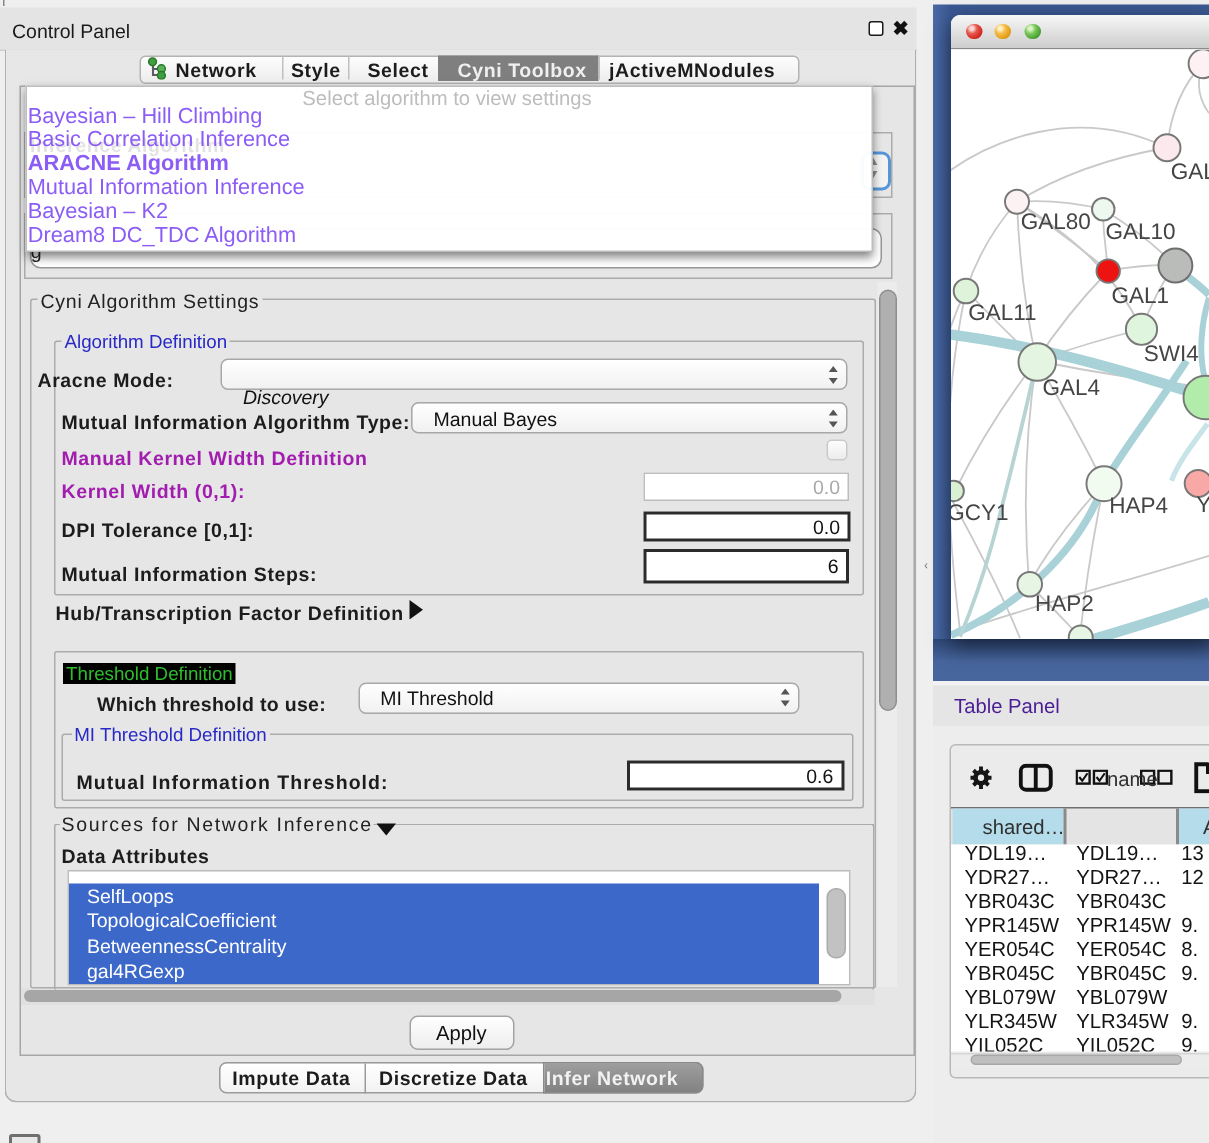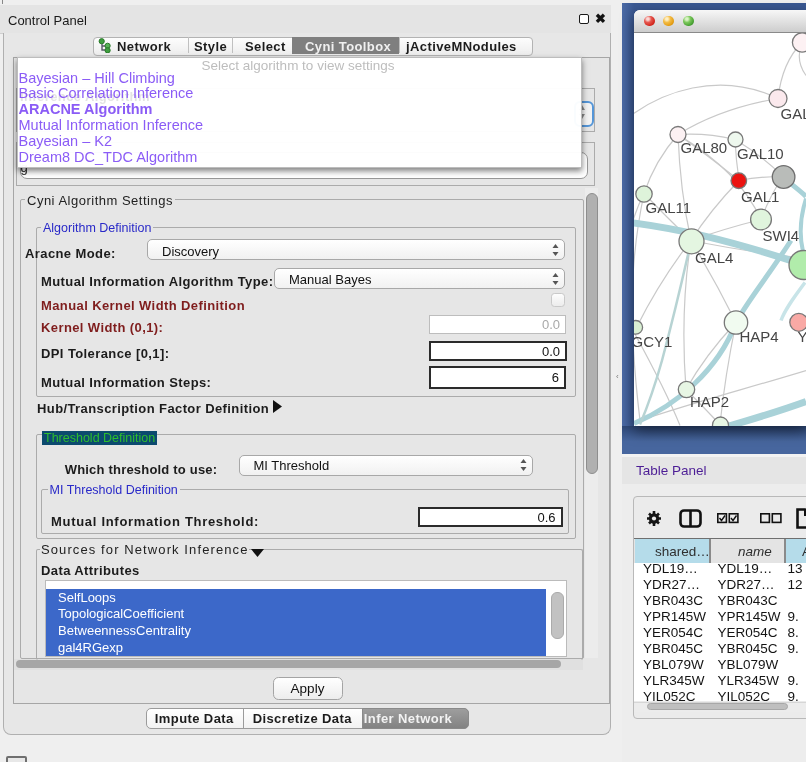--- a/index.html
+++ b/index.html
@@ -1,20 +1,20 @@
 <!DOCTYPE html>
 <html><head>
 <meta charset="utf-8">
 <style>
   html,body{margin:0;padding:0;}
   body{width:806px;height:762px;position:relative;overflow:hidden;
        font-family:"Liberation Sans",sans-serif;background:#efefef;}
   .abs{position:absolute;}
   .lbl{font-weight:bold;font-size:13px;color:#1c1c1c;letter-spacing:0.4px;}
-  .dis{color:#7f1d1d;}
+  .dis{color:#a21caf;}
   .combo{position:absolute;background:linear-gradient(#ffffff,#f1f1f1);
          border:1px solid #a8a8a8;border-radius:5px;
          font-size:13px;color:#111;}
   .combo .ar{position:absolute;right:5px;top:50%;margin-top:-6px;width:7px;height:12px;}
   .fld{position:absolute;background:#fff;font-size:13px;text-align:right;}
 </style>
 </head>
 <body>
 
 <div class="abs" style="left:0;top:5px;width:611px;height:27.5px;background:#e4e4e4;border-bottom:1px solid #cfcfcf;"></div>
@@ -75,21 +75,21 @@
 <div class="abs" style="left:16px;top:660px;width:545px;height:8px;background:#a6a6a6;border-radius:4px;"></div>
 
 <div class="abs" style="left:20px;top:199px;width:562px;height:458px;border:1px solid #ababab;border-radius:2px;"></div>
 <div class="abs" style="left:25px;top:192.5px;background:#e6e6e6;padding:0 2px;font-size:13px;color:#222;letter-spacing:0.5px;">Cyni Algorithm Settings</div>
 
 <div class="abs" style="left:36px;top:227px;width:538px;height:168px;border:1px solid #ababab;border-radius:2px;"></div>
 <div class="abs" style="left:41px;top:220.5px;background:#e6e6e6;padding:0 2px;font-size:12.5px;color:#2929c8;">Algorithm Definition</div>
 
 <div class="abs lbl" style="left:25px;top:246px;">Aracne Mode:</div>
 <div class="combo" style="left:147px;top:239px;width:418px;height:21px;box-sizing:border-box;">
-  <span style="position:absolute;left:14px;top:4px;">Discovery</span>
+  <span style="position:absolute;left:14px;top:17px;font-style:italic;">Discovery</span>
   <svg class="ar" viewBox="0 0 7 12">
       <path d="M3.5 0 L6.5 4 H0.5 Z" fill="#555"></path>
       <path d="M3.5 12 L6.5 8 H0.5 Z" fill="#555"></path>
     </svg>
 </div>
 <div class="abs lbl" style="left:41px;top:274px;">Mutual Information Algorithm Type:</div>
 <div class="combo" style="left:274px;top:268px;width:291px;height:21px;box-sizing:border-box;">
   <span style="position:absolute;left:14px;top:2.5px;">Manual Bayes</span>
   <svg class="ar" viewBox="0 0 7 12">
       <path d="M3.5 0 L6.5 4 H0.5 Z" fill="#555"></path>
@@ -104,21 +104,21 @@
 <div class="fld" style="left:429px;top:340.5px;width:129px;height:15px;border:2px solid #2b2b2b;padding:1px 5px 0 0;color:#111;">0.0</div>
 <div class="abs lbl" style="left:41px;top:375px;">Mutual Information Steps:</div>
 <div class="fld" style="left:429px;top:366px;width:128px;height:17px;border:2.5px solid #2b2b2b;padding:2px 5px 0 0;color:#111;">6</div>
 
 <div class="abs lbl" style="left:37px;top:401px;text-align:right;">Hub/Transcription Factor Definition</div>
 <svg class="abs" style="left:272px;top:400px;" width="11" height="13" viewBox="0 0 11 13">
     <path d="M1 0 L10 6.5 L1 13 Z" fill="#111"></path>
   </svg>
 
 <div class="abs" style="left:36px;top:434px;width:538px;height:103px;border:1px solid #ababab;border-radius:2px;"></div>
-<div class="abs" style="left:42px;top:431px;background:#0c4a6e;padding:0 2px;font-size:12.5px;color:#2dbe2d;">Threshold Definition</div>
+<div class="abs" style="left:42px;top:442px;background:#000000;padding:0 2px;font-size:12.5px;color:#2dbe2d;">Threshold Definition</div>
 <div class="abs lbl" style="left:50px;top:462px;width:182px;text-align:center;letter-spacing:0.2px;">Which threshold to use:</div>
 <div class="combo" style="left:238.5px;top:454.5px;width:294px;height:21px;box-sizing:border-box;">
   <span style="position:absolute;left:14px;top:2.5px;">MI Threshold</span>
   <svg class="ar" viewBox="0 0 7 12">
       <path d="M3.5 0 L6.5 4 H0.5 Z" fill="#555"></path>
       <path d="M3.5 12 L6.5 8 H0.5 Z" fill="#555"></path>
     </svg>
 </div>
 <div class="abs" style="left:41px;top:489px;width:526px;height:43px;border:1px solid #ababab;border-radius:2px;"></div>
 <div class="abs" style="left:47.5px;top:482.5px;background:#e6e6e6;padding:0 2px;font-size:12.5px;color:#2929c8;">MI Threshold Definition</div>
@@ -267,21 +267,21 @@
   <path d="M1.5 1.5 H9 L14.5 7 V19.5 H1.5 Z" fill="none" stroke="#111" stroke-width="2.6"></path>
   <path d="M9 1.5 V7 H14.5" fill="none" stroke="#111" stroke-width="2"></path>
 </svg>
 
 <div class="abs" style="left:633.5px;top:538px;width:172.5px;height:24.5px;background:#e4e4e4;border-top:1px solid #6f6f6f;border-bottom:1px solid #8a8a8a;"></div>
 <div class="abs" style="left:634.5px;top:539px;width:74.5px;height:23.5px;background:#b5dcea;"></div>
 <div class="abs" style="left:709px;top:539px;width:1.5px;height:23.5px;background:#8a8a8a;"></div>
 <div class="abs" style="left:784px;top:539px;width:1.5px;height:23.5px;background:#8a8a8a;"></div>
 <div class="abs" style="left:785.5px;top:539px;width:21px;height:23.5px;background:#b5dcea;"></div>
 <div class="abs" style="left:655px;top:544px;font-size:13.5px;color:#2f2f2f;">shared…</div>
-<div class="abs" style="left:738px;top:544px;font-size:13.5px;color:#2f2f2f;font-style:italic;">name</div>
+<div class="abs" style="left:738px;top:512px;font-size:13.5px;color:#2f2f2f;">name</div>
 <div class="abs" style="left:802px;top:544px;font-size:13.5px;color:#2f2f2f;">A</div>
 
 <div class="abs" style="left:633.5px;top:563px;width:172.5px;height:138px;background:#fff;overflow:hidden;">
   <div style="position:absolute;left:9.5px;top:-2.2px;font-size:13.5px;color:#141414;line-height:16px;white-space:pre;">YDL19…
 YDR27…
 YBR043C
 YPR145W
 YER054C
 YBR045C
 YBL079W

